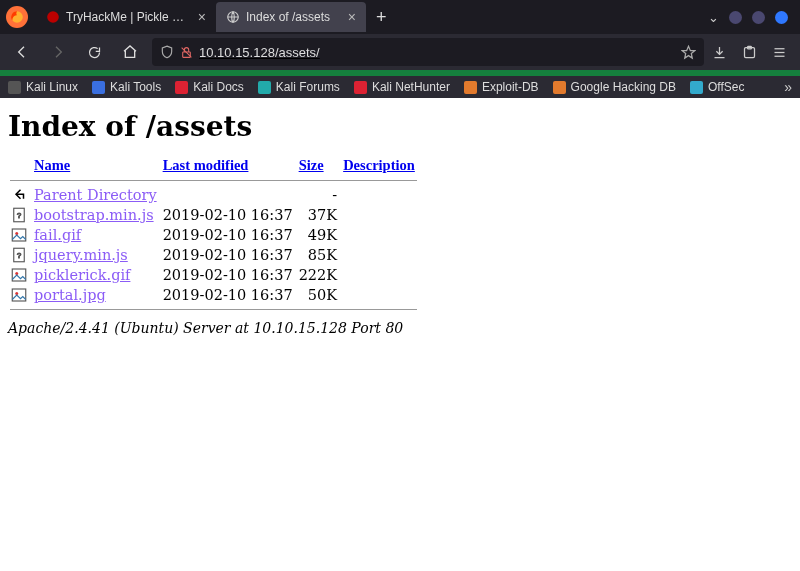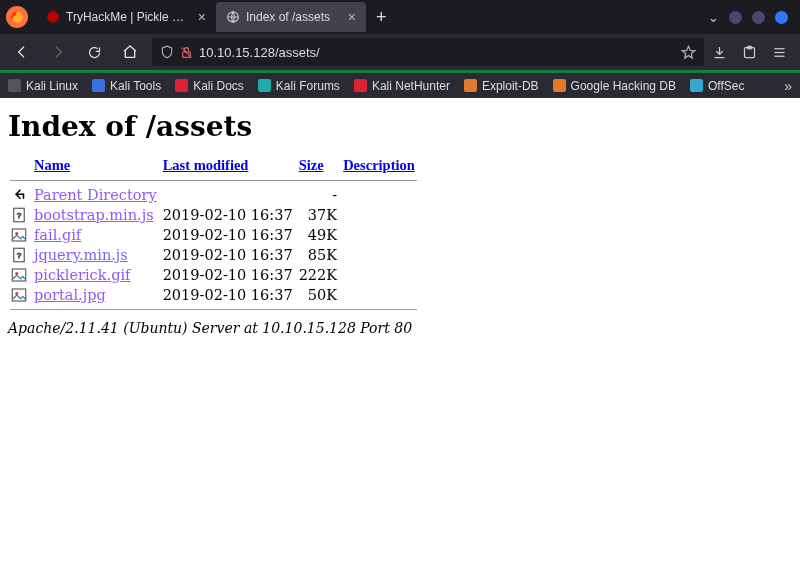--- a/index.html
+++ b/index.html
@@ -12,33 +12,33 @@
 .tab.active { background: #42414d; }
 .tab .favicon { width:14px; height:14px; display:inline-block; }
 .tab-close { color:#bbb; font-size:14px; margin-left:auto; }
 .newtab { color:#ddd; font-size:18px; padding:0 10px; cursor:pointer; }
 .tabbar-right { margin-left:auto; display:flex; align-items:center; gap:10px; padding-right:6px;}
 .wc { width:13px; height:13px; border-radius:50%; }
 .wc.purple{background:#4a4870;} .wc.gray{background:#4a4870;} .wc.blue{background:#2f78ff;}
 .chev { color:#ccc; font-size:13px; }
 
 
-.navrow { height: 36px; background: #2b2a33; display:flex; align-items:center; padding:0 8px; gap:8px; }
+.navrow { height: 36px; background: #2b2a33; display:flex; align-items:center; padding:0 8px; gap:8px;text-decoration:underline; }
 .navbtn { width:28px; height:28px; display:flex; align-items:center; justify-content:center; color:#ccc; border-radius:4px; cursor:pointer; }
 .navbtn.disabled { color:#666; }
 .urlbar { flex:1; height:28px; background:#1c1b22; border-radius:4px; display:flex; align-items:center; padding:0 8px; gap:6px; }
 .urlbar .shield{ color:#aaa; }
 .urlbar .lock{ color:#e06764; font-size:12px; }
 .urlbar input { flex:1; background:transparent; border:none; color:#ddd; font-size:13px; outline:none; }
 .star { color:#aaa; margin-left:auto; }
 .righticons { display:flex; gap:10px; }
 .ricon { color:#ccc; width:20px; text-align:center; cursor:pointer; }
 
 
-.bmbar { height:28px; background:#2b2a33; display:flex; align-items:center; padding:0 8px; gap:14px; font-size:12px; color:#ddd; border-top:3px solid #15803d;}
+.bmbar { height:28px; background:#2b2a33; display:flex; align-items:center; padding:0 8px; gap:14px; font-size:12px; color:#ddd; border-top:6px solid #15803d;}
 .bm { display:flex; align-items:center; gap:5px; cursor:pointer;}
 .bmicon { width:13px; height:13px; display:inline-block; border-radius:2px; }
 .bmbar .more { margin-left:auto; color:#ccc; font-size:14px;}
 
 
 .page { padding:8px; font-family: "DejaVu Serif", Georgia, serif; color:#000; }
 .page h1 { font-size:28px; font-weight:bold; margin:4px 0 12px 0; }
 .listing { border-collapse: collapse; font-size: 14.5px; }
 .listing th { text-align:left; padding:2px 6px 2px 2px; font-weight:bold;font-family:Liberation Serif, serif; }
 .listing th a { color:#0000ee; text-decoration:underline; }
@@ -273,14 +273,14 @@
           <td class="size">50K</td>
           <td></td>
         </tr>
         <tr>
           <td colspan="5">
             <hr class="rule">
           </td>
         </tr>
       </tbody>
   </table>
-  <div class="serverline">Apache/2.11.41 (Ubuntu) Server at 10.10.15.128 Port 80</div>
+  <div class="serverline">Apache/2.4.41 (Ubuntu) Server at 10.10.15.128 Port 80</div>
 </div>
 
 </body></html>

